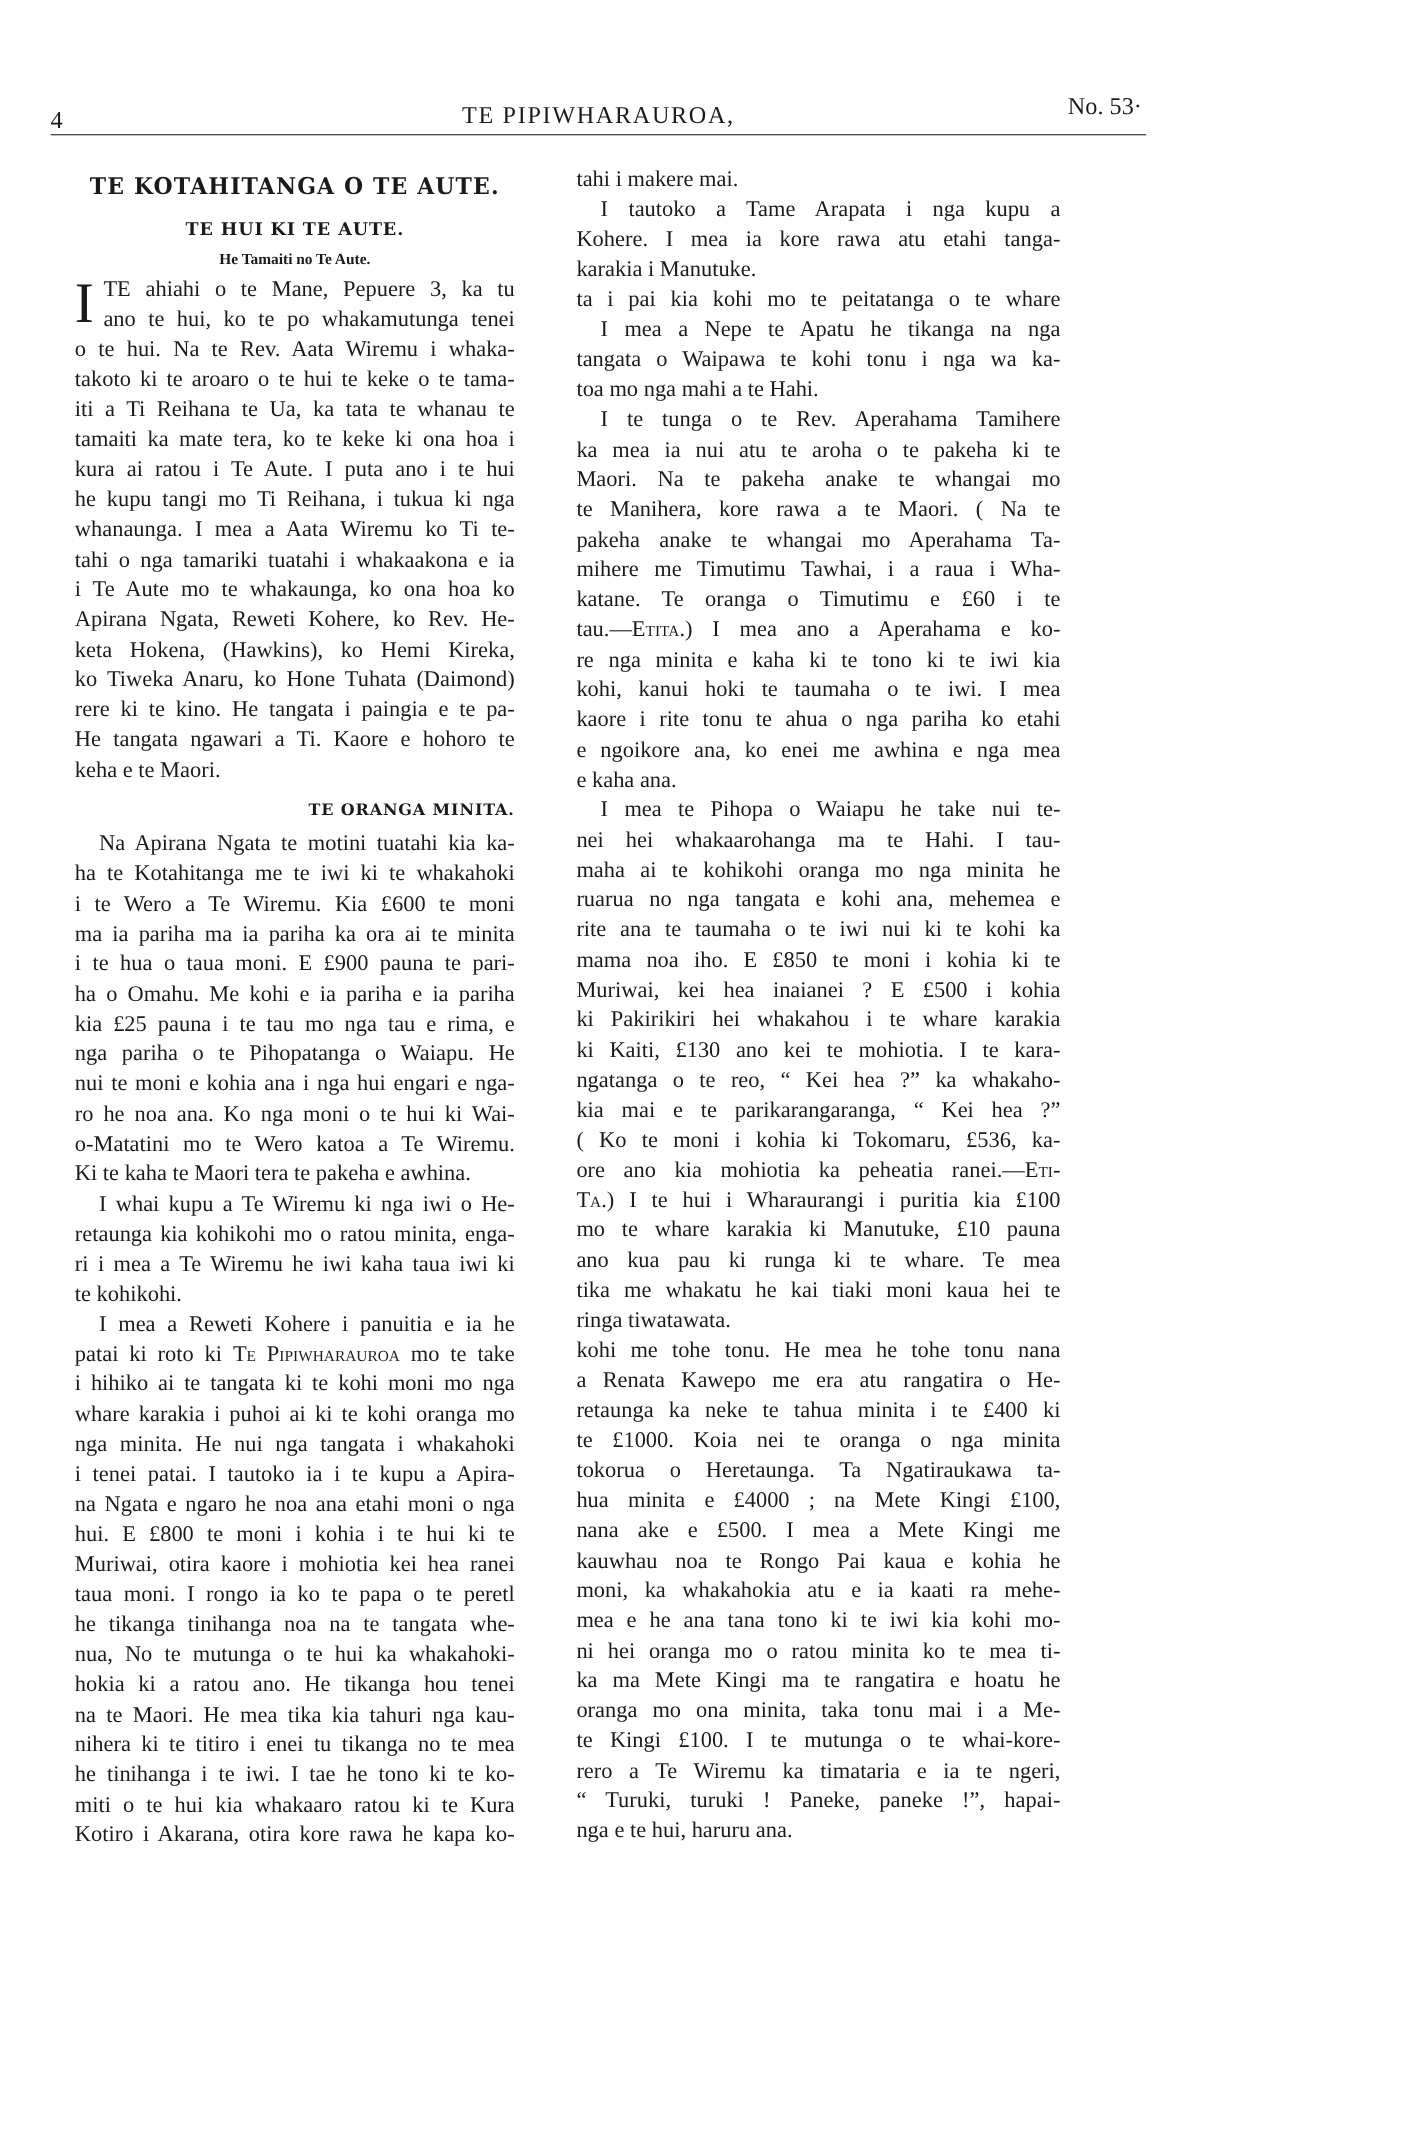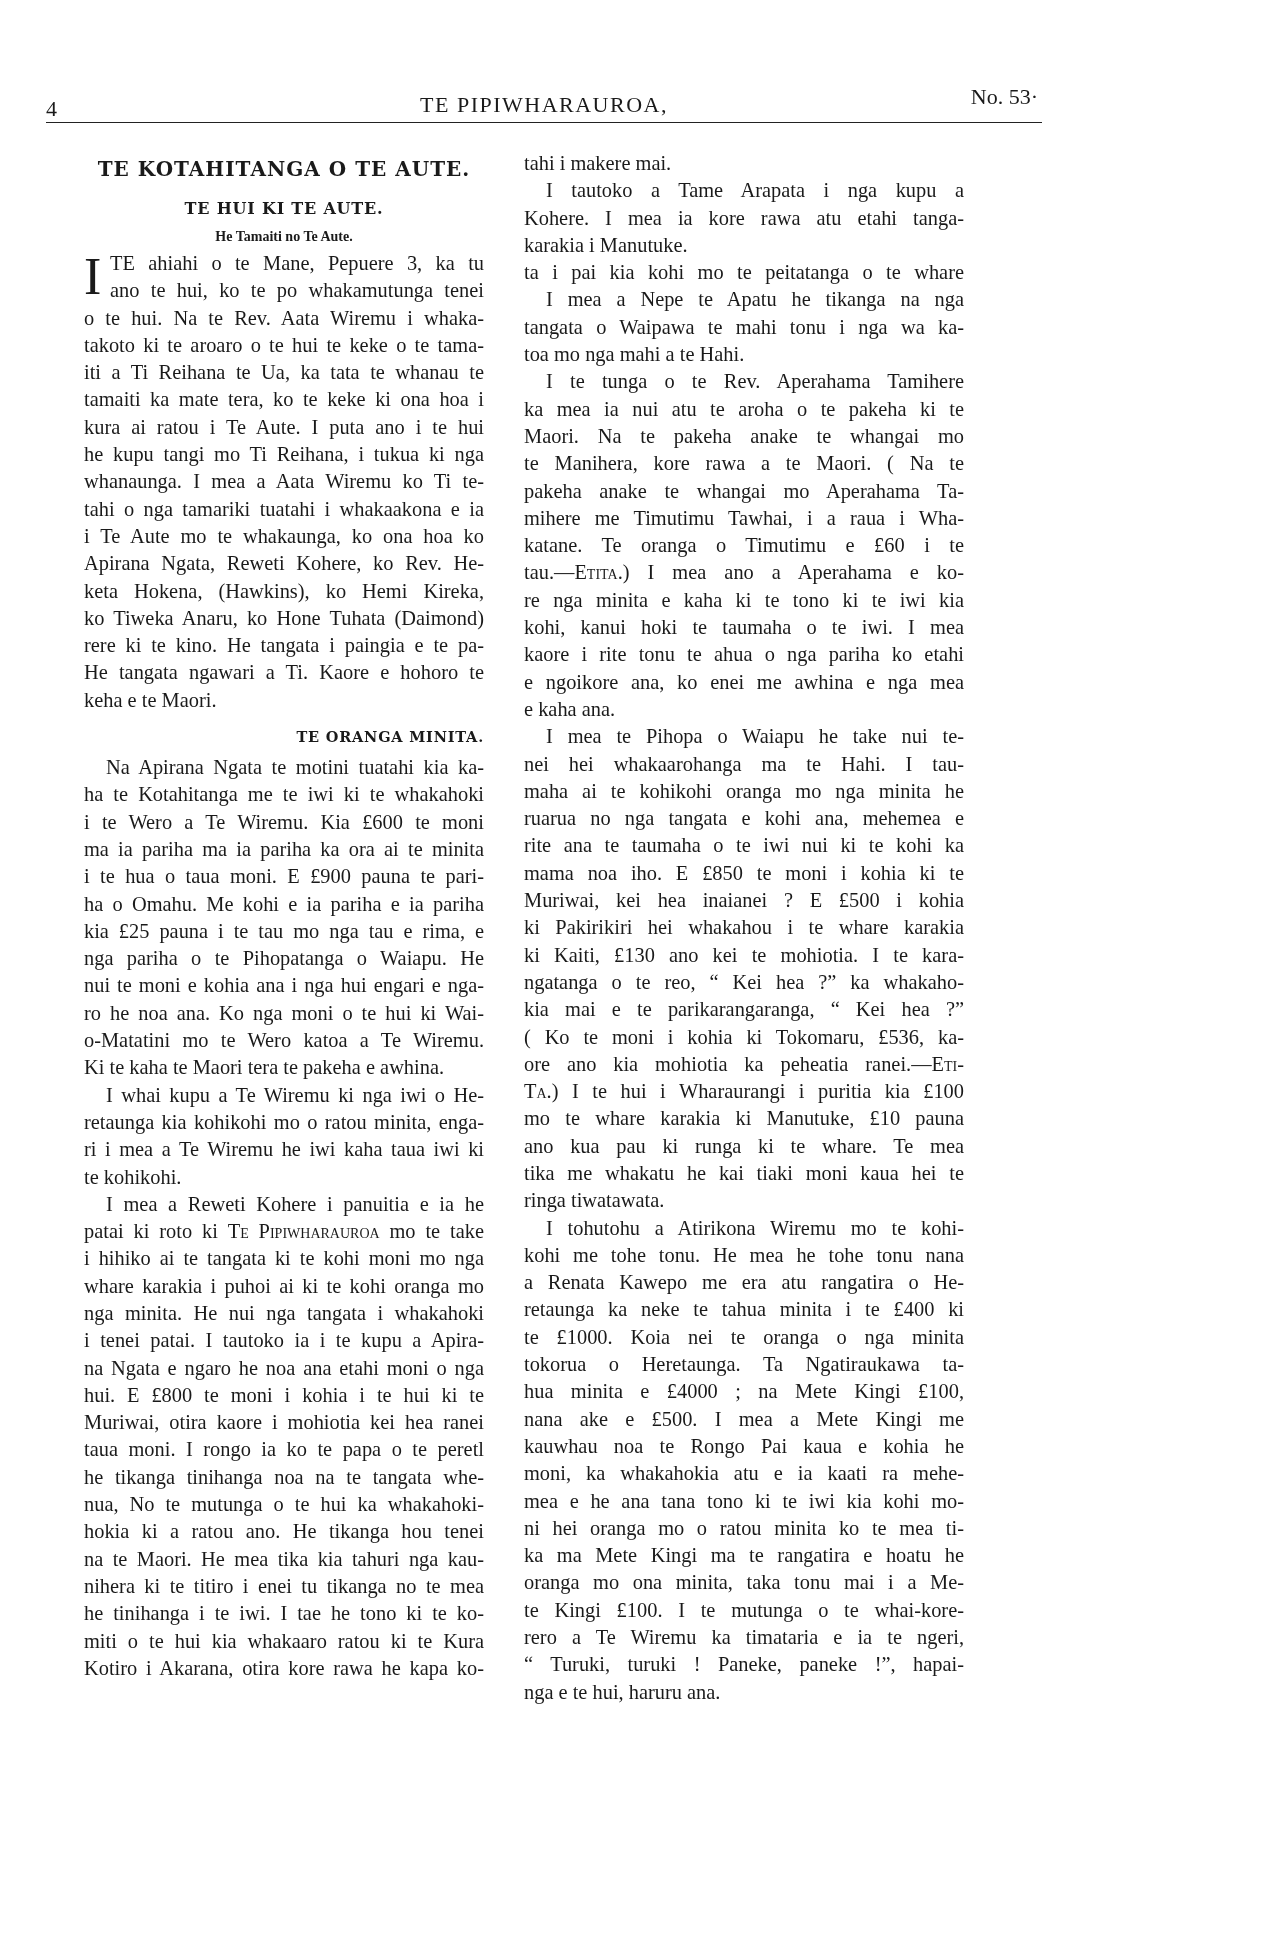--- a/index.html
+++ b/index.html
@@ -3,21 +3,21 @@
 <meta charset="utf-8">
 <style>
   html,body{margin:0;padding:0;background:#ffffff;}
   body{width:1280px;height:1939px;position:relative;overflow:hidden;font-family:"Liberation Serif","DejaVu Serif",serif;color:#1a1a1a;}
   .page{position:absolute;left:0;top:0;width:1280px;height:1939px;}
   .running-head{position:absolute;left:46px;top:92px;width:996px;height:30px;border-bottom:1.5px solid #222;}
   .page-num{position:absolute;left:0;top:4px;font-size:22px;}
   .journal-title{position:absolute;left:0;right:0;top:0;text-align:center;font-size:22px;letter-spacing:1.5px;}
   .issue-num{position:absolute;right:4px;top:-8px;font-size:22px;}
   .col{position:absolute;top:150px;font-size:20.4px;line-height:27.3px;}
-  .col-left{left:84px;width:400px;}
+  .col-left{left:68px;width:400px;}
   .col-right{left:524px;width:440px;}
   .line{white-space:nowrap;text-align:justify;text-align-last:justify;display:block;height:27.3px;}
   .line.last{text-align-last:left;}
   .line.indent{padding-left:22px;}
   .h-main{font-family:"DejaVu Serif",serif;font-weight:bold;font-size:20px;letter-spacing:1px;text-align:center;height:38px;line-height:34px;margin-top:2px;transform:scaleY(1.05);}
   .h-sub{font-family:"DejaVu Serif",serif;font-weight:bold;font-size:16px;letter-spacing:0.8px;text-align:center;height:30px;line-height:38px;}
   .h-sub2{font-family:Liberation Serif, serif;font-weight:bold;font-size:14px;text-align:center;height:30px;line-height:34px;}
   .h-section{font-family:"DejaVu Serif",serif;font-weight:bold;font-size:14.5px;letter-spacing:0.8px;text-align:right;height:40px;line-height:46px;padding-left:40px;}
   .dropcap-wrap{position:relative;}
   .dropcap{position:absolute;left:0;top:2px;font-size:52px;line-height:50px;}
@@ -102,21 +102,21 @@
   </div>
 
   <div class="col col-right">
     <div id="rc">
         <span class="line last">tahi i makere mai.</span>
         <span class="line indent">I tautoko a Tame Arapata i nga kupu a</span>
         <span class="line">Kohere.   I mea ia kore rawa atu etahi tanga-</span>
         <span class="line last">karakia i Manutuke.</span>
         <span class="line">ta i pai kia kohi mo te peitatanga o te whare</span>
         <span class="line indent">I mea a Nepe te Apatu he tikanga na nga</span>
-        <span class="line">tangata o Waipawa te mahi tonu i nga wa ka-</span>
+        <span class="line">tangata o Waipawa te kohi tonu i nga wa ka-</span>
         <span class="line last">toa mo nga mahi a te Hahi.</span>
         <span class="line indent">I te tunga o te Rev. Aperahama Tamihere</span>
         <span class="line">ka mea ia nui atu te aroha o te pakeha ki te</span>
         <span class="line">Maori.   Na te pakeha anake te whangai mo</span>
         <span class="line">te Manihera, kore rawa a te Maori.   ( Na te</span>
         <span class="line">pakeha anake te whangai mo Aperahama Ta-</span>
         <span class="line">mihere me Timutimu Tawhai, i a raua i Wha-</span>
         <span class="line">katane.   Te oranga o Timutimu e £60 i te</span>
         <span class="line">tau.—<span class="sc">Etita</span>.)   I mea ano a Aperahama e ko-</span>
         <span class="line">re nga minita e kaha ki te tono ki te iwi kia</span>
@@ -135,21 +135,20 @@
         <span class="line">ki Kaiti, £130 ano kei te mohiotia.   I te kara-</span>
         <span class="line">ngatanga o te reo, “ Kei hea ?” ka whakaho-</span>
         <span class="line">kia mai e te parikarangaranga, “ Kei hea ?”</span>
         <span class="line">( Ko te moni i kohia ki Tokomaru, £536, ka-</span>
         <span class="line">ore ano kia mohiotia ka peheatia ranei.—<span class="sc">Eti</span>-</span>
         <span class="line"><span class="sc">Ta</span>.)   I te hui i Wharaurangi i puritia kia £100</span>
         <span class="line">mo te whare karakia ki Manutuke, £10 pauna</span>
         <span class="line">ano kua pau ki runga ki te whare.   Te mea</span>
         <span class="line">tika me whakatu he kai tiaki moni kaua hei te</span>
         <span class="line last">ringa tiwatawata.</span>
-        <span class="line indent">I tohutohu a Atirikona Wiremu mo te kohi-</span>
         <span class="line">kohi me tohe tonu.   He mea he tohe tonu nana</span>
         <span class="line">a Renata Kawepo me era atu rangatira o He-</span>
         <span class="line">retaunga ka neke te tahua minita i te £400 ki</span>
         <span class="line">te £1000.   Koia nei te oranga o nga minita</span>
         <span class="line">tokorua o Heretaunga.   Ta Ngatiraukawa ta-</span>
         <span class="line">hua minita e £4000 ;  na Mete Kingi £100,</span>
         <span class="line">nana ake e £500.   I mea a Mete Kingi me</span>
         <span class="line">kauwhau noa te Rongo Pai kaua e kohia he</span>
         <span class="line">moni, ka whakahokia atu e ia kaati ra mehe-</span>
         <span class="line">mea e he ana tana tono ki te iwi kia kohi mo-</span>

